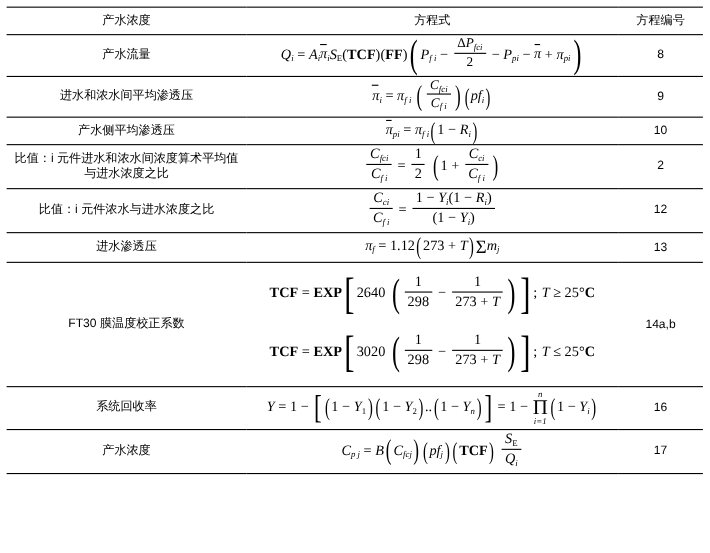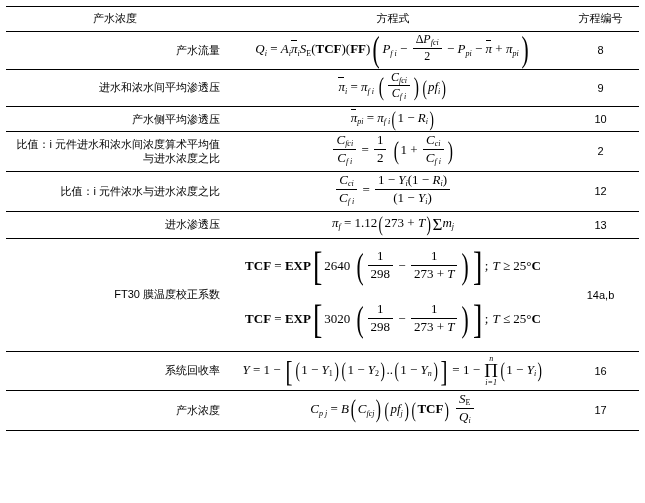--- a/index.html
+++ b/index.html
@@ -40,21 +40,21 @@
     border-bottom: 0.8px solid #000;
     vertical-align: middle;
   }
   table.eqtable tbody td {
     border-bottom: 0.7px solid #000;
     padding: 3px 4px;
     vertical-align: middle;
     font-size: 11px;
   }
   td.item {
-    text-align: right;
+    text-align: center;
     padding-left: 4px;
     line-height: 1.35;
   }
   td.eq {
     text-align: center;
     vertical-align: middle;
   }
   td.num {
     text-align: center;
     vertical-align: top;

